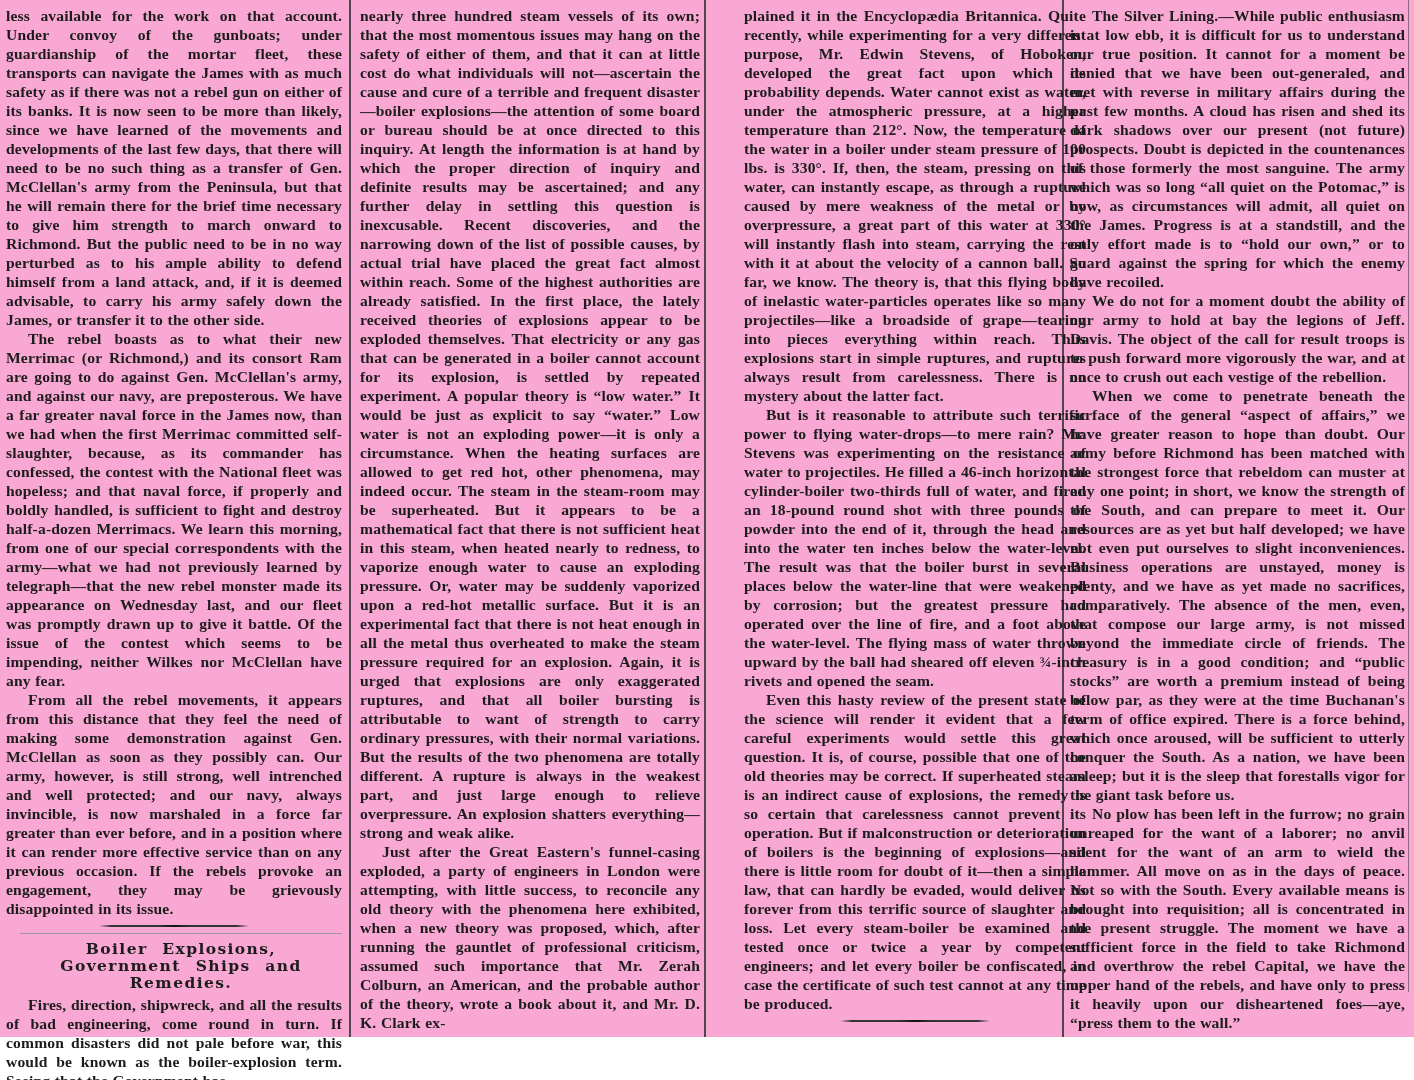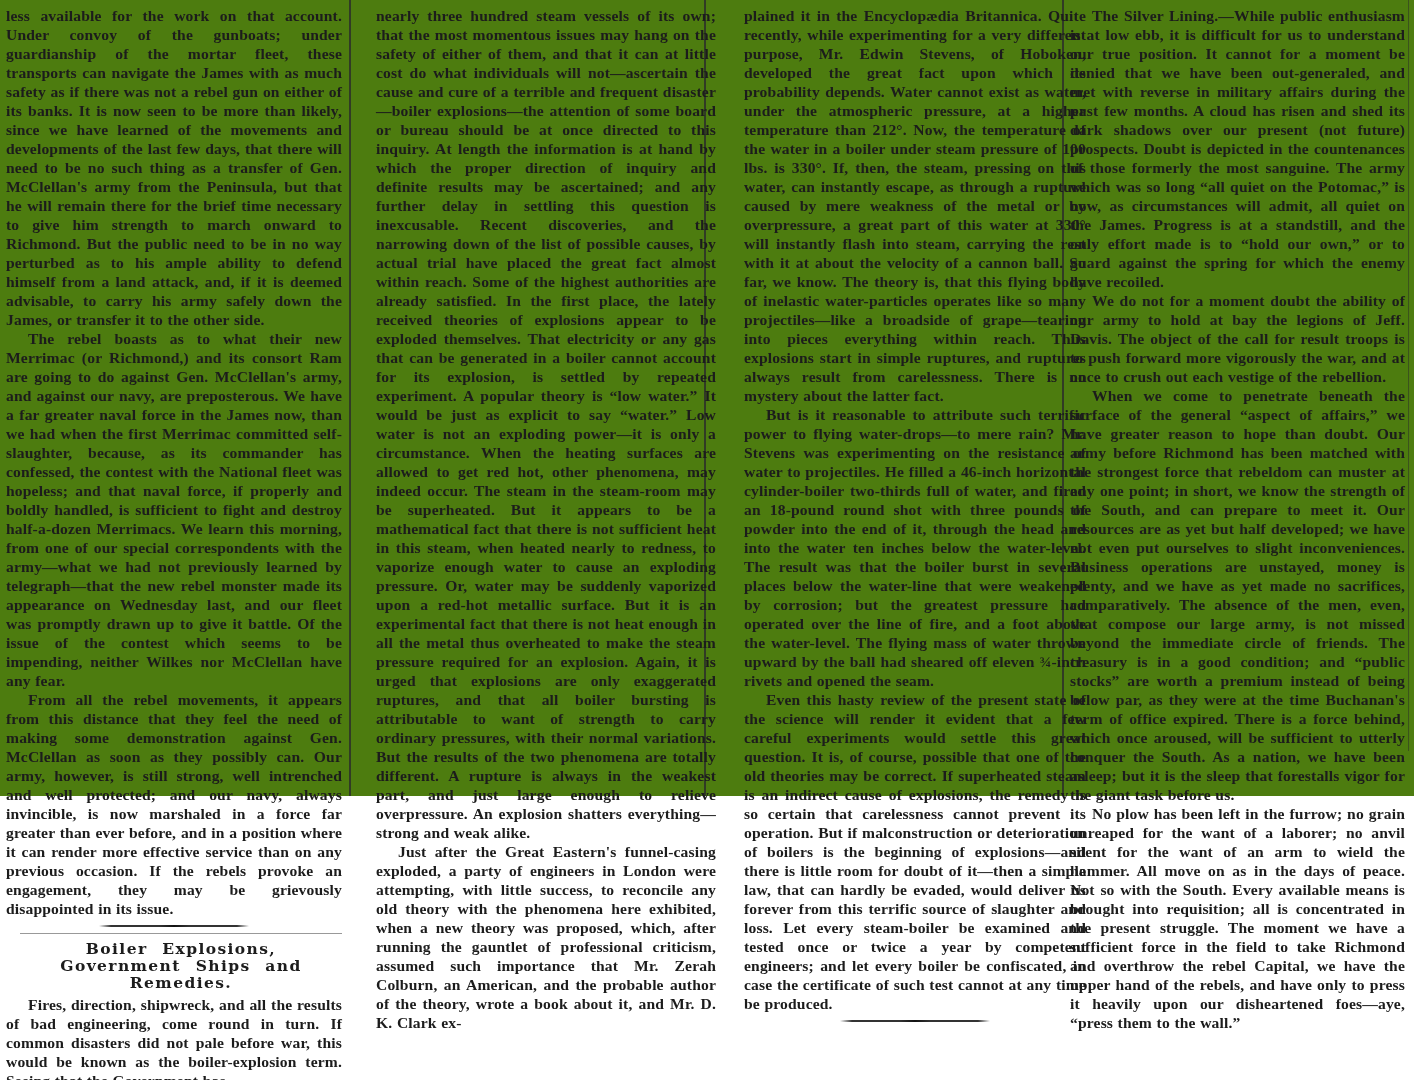--- a/index.html
+++ b/index.html
@@ -1,29 +1,29 @@
 <!DOCTYPE html>
 <html><head>
 <meta charset="utf-8">
 <style>
   html, body { margin: 0; padding: 0; background: #ffffff; }
   body { width: 1414px; height: 1080px; overflow: hidden; position: relative; }
   .page {
-    position: absolute; left: 0; top: 0; width: 1414px; height: 796px;
-    background: #4d7c0f; color: #1c1c1c;
+    position: absolute; left: 0; top: 0; width: 1414px; height: 1037px;
+    background: #f9a8d4; color: #1c1c1c;
     font-family: "Liberation Serif", "DejaVu Serif", serif;
   }
   .col {
     position: absolute; top: 6px; bottom: 0;
     font-size: 15.6px; line-height: 19px; font-weight: bold;
     text-align: justify; hyphens: manual; letter-spacing: 0.15px;
     word-spacing: 0.5px;
   }
   .c1 { left: 6px;   width: 336px; }
-  .c2 { left: 376px; width: 340px; }
+  .c2 { left: 360px; width: 340px; }
   .c3 { left: 744px; width: 342px; }
   .c4 { left: 1070px; width: 335px; }
   .rule { position: absolute; top: 0; bottom: 0; width: 2px; background: #2a2a2a; opacity: .8; }
   .r1 { left: 349px; }
   .r2 { left: 704px; }
   .r3 { left: 1062px; }
   .rr { left: 1408px; width: 1px; opacity: .5; top: 0; bottom: 45px; }
   .col p { margin: 0 0 0 0; text-indent: 22px; }
   .col p.noindent { text-indent: 0; }
   .dash {

